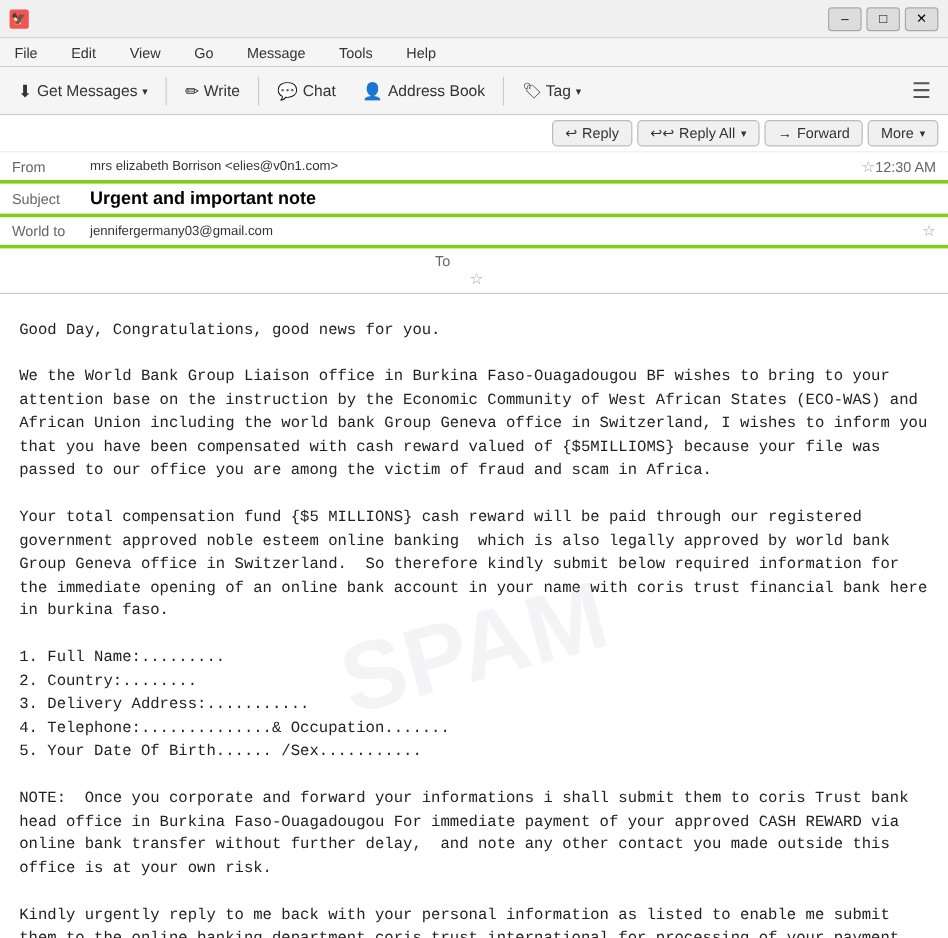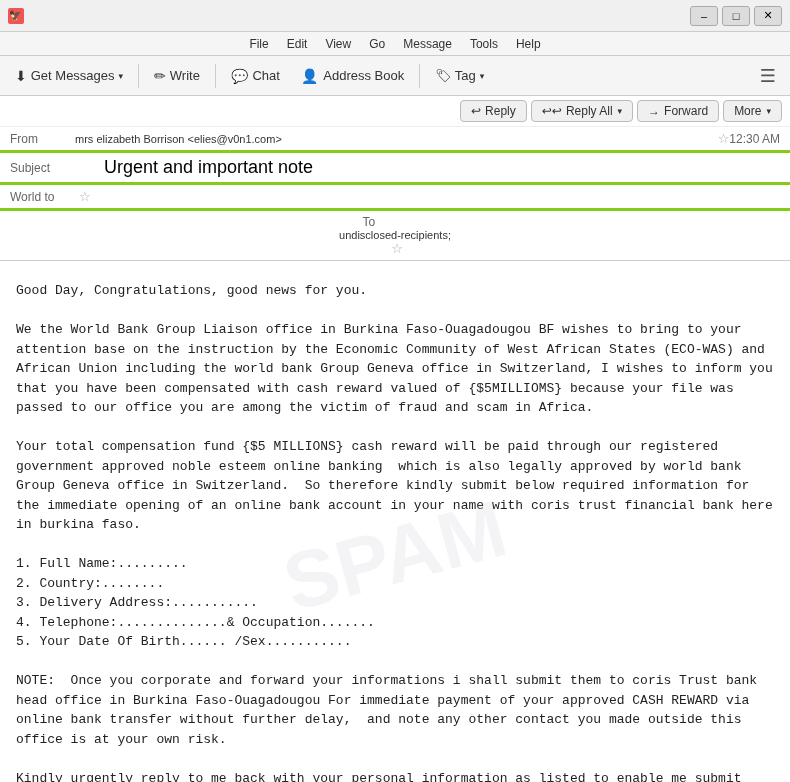--- a/index.html
+++ b/index.html
@@ -58,22 +58,21 @@
       cursor: pointer;
     }
     
     .menu-bar {
       background: #f5f5f5;
       height: 24px;
       display: flex;
       align-items: center;
       padding: 0 4px;
       border-bottom: 1px solid #ccc;
-      gap: 2px;
-      justify-content: center;
+      gap: 12px;
     }
     .menu-item {
       padding: 2px 8px;
       font-size: 12px;
       color: #333;
       cursor: pointer;
       border-radius: 3px;
     }
     
     .toolbar {
@@ -130,21 +129,21 @@
       font-size: 12px;
       color: #666;
       width: 65px;
       flex-shrink: 0;
     }
     .meta-value {
       font-size: 11px;
       color: #333;
       flex: 1;
     }
-    .meta-value.bold { font-weight: normal; font-size: 18px; color: #000; margin-left: 29px; }
+    .meta-value.bold { font-weight: bold; font-size: 15px; color: #000; }
     .meta-time {
       font-size: 12px;
       color: #666;
       margin-left: auto;
     }
     .star-icon { color: #aaa; font-size: 13px; margin-left: 4px; cursor: pointer; }
     .action-btn {
       display: flex;
       align-items: center;
       gap: 4px;
@@ -286,26 +285,26 @@
     <span class="meta-time">12:30 AM</span>
   </div>
 
   <div class="email-meta-row">
     <span class="meta-label">Subject</span>
     <span class="meta-value bold">Urgent and important note</span>
   </div>
 
   <div class="email-meta-row">
     <span class="meta-label">World to</span>
+    <span class="meta-value">jennifergermany03@gmail.com</span>
     <span class="star-icon">☆</span>
   </div>
 
   <div class="email-meta-row">
     <span class="meta-label">To</span>
-    <span class="meta-value">undisclosed-recipients;</span>
     <span class="star-icon">☆</span>
   </div>
 </div>
 
 <div class="email-body">
   <div class="watermark">SPAM</div>
   <pre class="email-body-text">Good Day, Congratulations, good news for you.
 
 We the World Bank Group Liaison office in Burkina Faso-Ouagadougou BF wishes to bring to your attention base on the instruction by the Economic Community of West African States (ECO-WAS) and African Union including the world bank Group Geneva office in Switzerland, I wishes to inform you that you have been compensated with cash reward valued of {$5MILLIOMS} because your file was passed to our office you are among the victim of fraud and scam in Africa.
 

